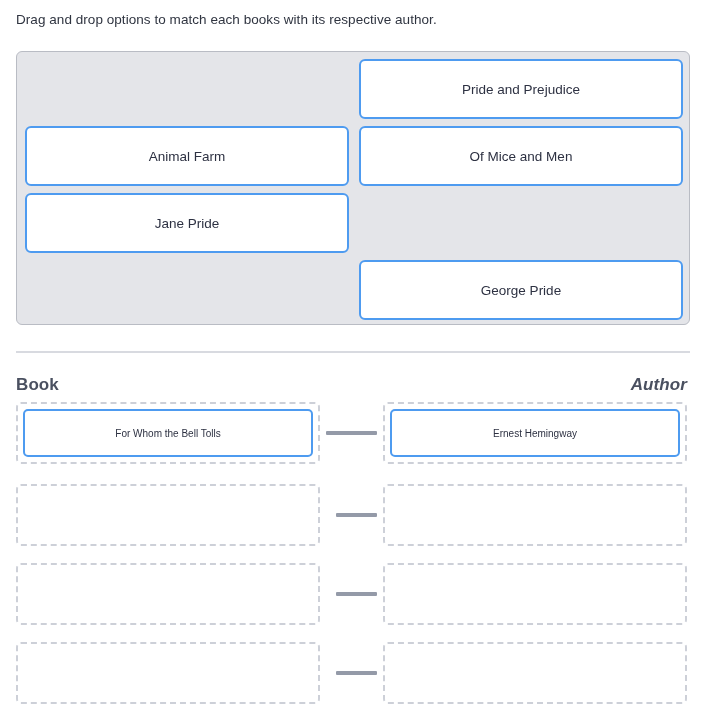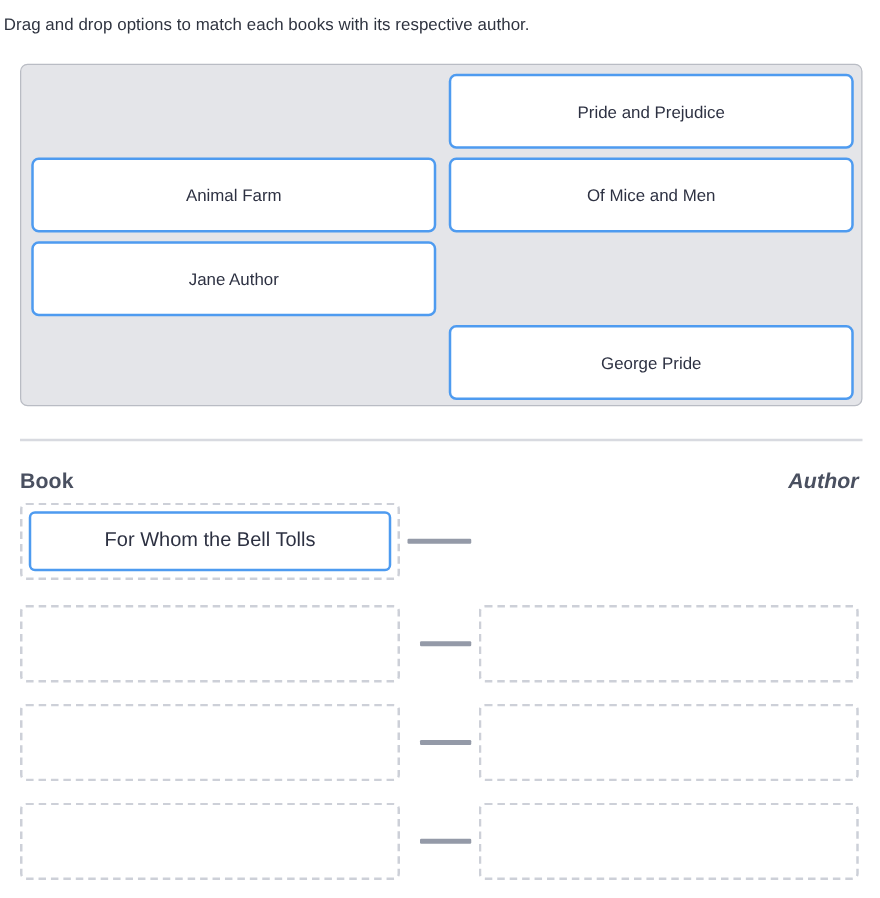--- a/index.html
+++ b/index.html
@@ -12,21 +12,21 @@
     height: 718px;
     overflow: hidden;
     font-family: "Liberation Sans", sans-serif;
     color: #2d3142;
     -webkit-font-smoothing: antialiased;
   }
 
   
   .instruction {
     position: absolute;
-    left: 3px;
+    left: 16px;
     top: 12px;
     font-size: 13.5px;
     color: #2f3440;
     letter-spacing: 0.05px;
   }
 
   
   .pool-panel {
     position: absolute;
     left: 16px;
@@ -134,21 +134,21 @@
     top: 5px;
     right: 5px;
     bottom: 5px;
     box-sizing: border-box;
     background: #ffffff;
     border: 2px solid #4e9bf0;
     border-radius: 5px;
     display: flex;
     align-items: center;
     justify-content: center;
-    font-size: 16px;
+    font-size: 10px;
     color: #2d3142;
     user-select: none;
     cursor: grab;
   }
 
   .connector {
     position: absolute;
     top: 29px;
     height: 4px;
     background: #949aa8;
@@ -164,21 +164,21 @@
 
 <div class="pool-panel">
   <div class="pool-grid">
 
     <div class="pool-col left">
 
       <div class="pool-slot r1">
         <div class="opt-card">Animal Farm</div>
       </div>
       <div class="pool-slot r2">
-        <div class="opt-card">Jane Author</div>
+        <div class="opt-card">Jane Pride</div>
       </div>
 
     </div>
 
     <div class="pool-col right">
       <div class="pool-slot r0">
         <div class="opt-card">Pride and Prejudice</div>
       </div>
       <div class="pool-slot r1">
         <div class="opt-card">Of Mice and Men</div>
@@ -194,20 +194,23 @@
 <div class="divider"></div>
 
 <div class="col-head book">Book</div>
 <div class="col-head author">Author</div>
 
 <div class="match-row m0">
   <div class="drop-zone left">
     <div class="drop-card">For Whom the Bell Tolls</div>
   </div>
   <div class="connector wide"></div>
+  <div class="drop-zone right">
+    <div class="drop-card">Ernest Hemingway</div>
+  </div>
 </div>
 
 <div class="match-row m1">
   <div class="drop-zone left">
     
   </div>
   <div class="connector short"></div>
   <div class="drop-zone right">
     
   </div>

